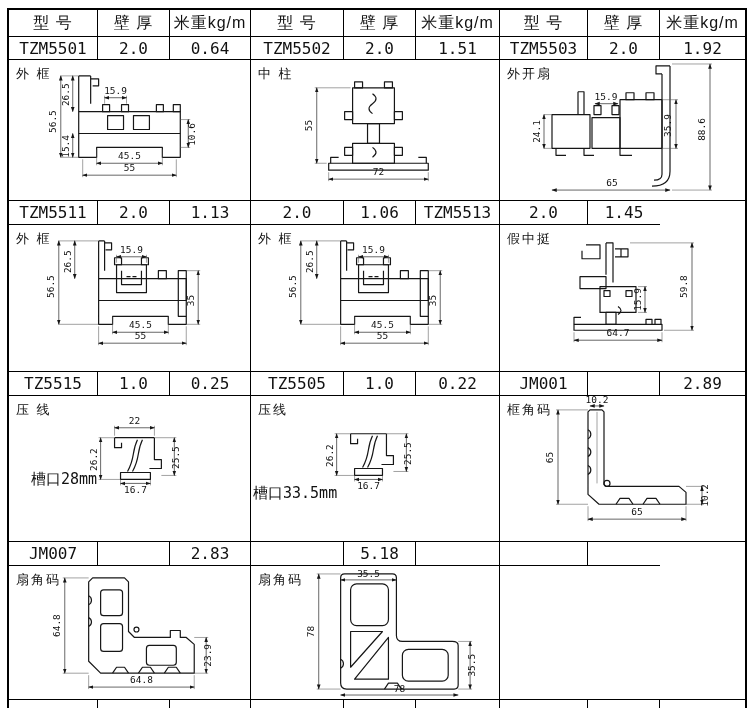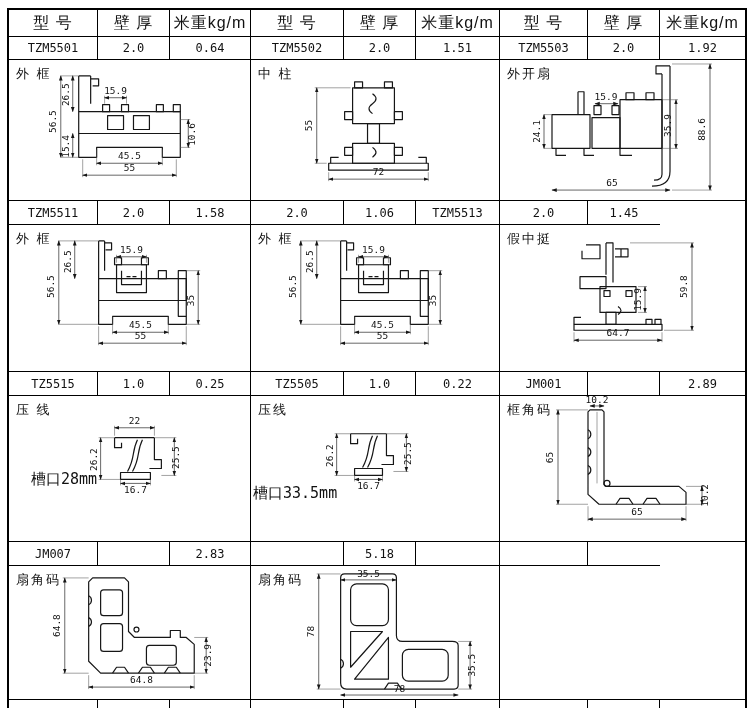--- a/index.html
+++ b/index.html
@@ -7,21 +7,21 @@
        font-family:"Liberation Sans",sans-serif;color:#111;}
   .sheet{position:absolute;left:7px;top:8px;width:740px;height:700px;
          box-sizing:border-box;border:2px solid #000;border-bottom:none;
          display:grid;overflow:hidden;background:#fff;
          grid-template-columns:89px 72px 81px 93px 72px 84px 88px 72px 85px;
          grid-template-rows:27px 23px 141px 24px 147px 24px 146px 24px 134px 8px;}
   .c{position:relative;box-sizing:border-box;border-right:1px solid #000;border-bottom:1px solid #000;
      display:flex;align-items:center;justify-content:center;overflow:hidden;}
   .c.lastcol{border-right:none;}
   .hdr{font-size:16px;letter-spacing:1px;white-space:nowrap;}
-  .spec{font-family:"DejaVu Sans Mono","Liberation Mono",monospace;font-size:12px;white-space:nowrap;}
+  .spec{font-family:"DejaVu Sans Mono","Liberation Mono",monospace;font-size:16px;white-space:nowrap;}
   .draw{grid-column:span 3;}
   .pr{border-bottom:none;}
   .lbl{position:absolute;left:7px;top:5px;font-size:13px;letter-spacing:2px;white-space:nowrap;}
   .note{position:absolute;font-size:15px;font-family:"DejaVu Sans Mono",monospace;white-space:nowrap;}
   svg.dw{position:absolute;inset:0;width:100%;height:100%;}
   .p{fill:none;stroke:#161616;stroke-width:1.2;stroke-linejoin:round;}
   .pf{fill:#fff;stroke:#161616;stroke-width:1.2;stroke-linejoin:round;}
   .dl{stroke:#333;stroke-width:0.75;}
   .xl{stroke:#555;stroke-width:0.55;}
   svg text{font-family:"DejaVu Sans Mono",monospace;font-size:9.5px;fill:#111;text-anchor:middle;}
@@ -165,21 +165,21 @@
         <line class="dl" x1="210" y1="4" x2="210" y2="131" marker-start="url(#ar)" marker-end="url(#ar)"></line>
         <text x="205" y="70" transform="rotate(-90 205 70)">88.6</text>
         <line class="dl" x1="52" y1="131" x2="170" y2="131" marker-start="url(#ar)" marker-end="url(#ar)"></line>
         <text x="112" y="127">65</text>
       </g>
     </svg>
   </div>
 
   <div class="c spec">TZM5511</div>
   <div class="c spec">2.0</div>
-  <div class="c spec">1.58</div>
+  <div class="c spec">1.13</div>
   <div class="c spec">2.0</div>
   <div class="c spec">1.06</div>
   <div class="c spec">TZM5513</div>
   <div class="c spec">2.0</div>
   <div class="c spec lastcol">1.45</div>
 
   <div class="c draw">
     <div class="lbl">外 框</div>
     <svg class="dw" viewBox="0 0 242 147" preserveAspectRatio="none">
       <g>

